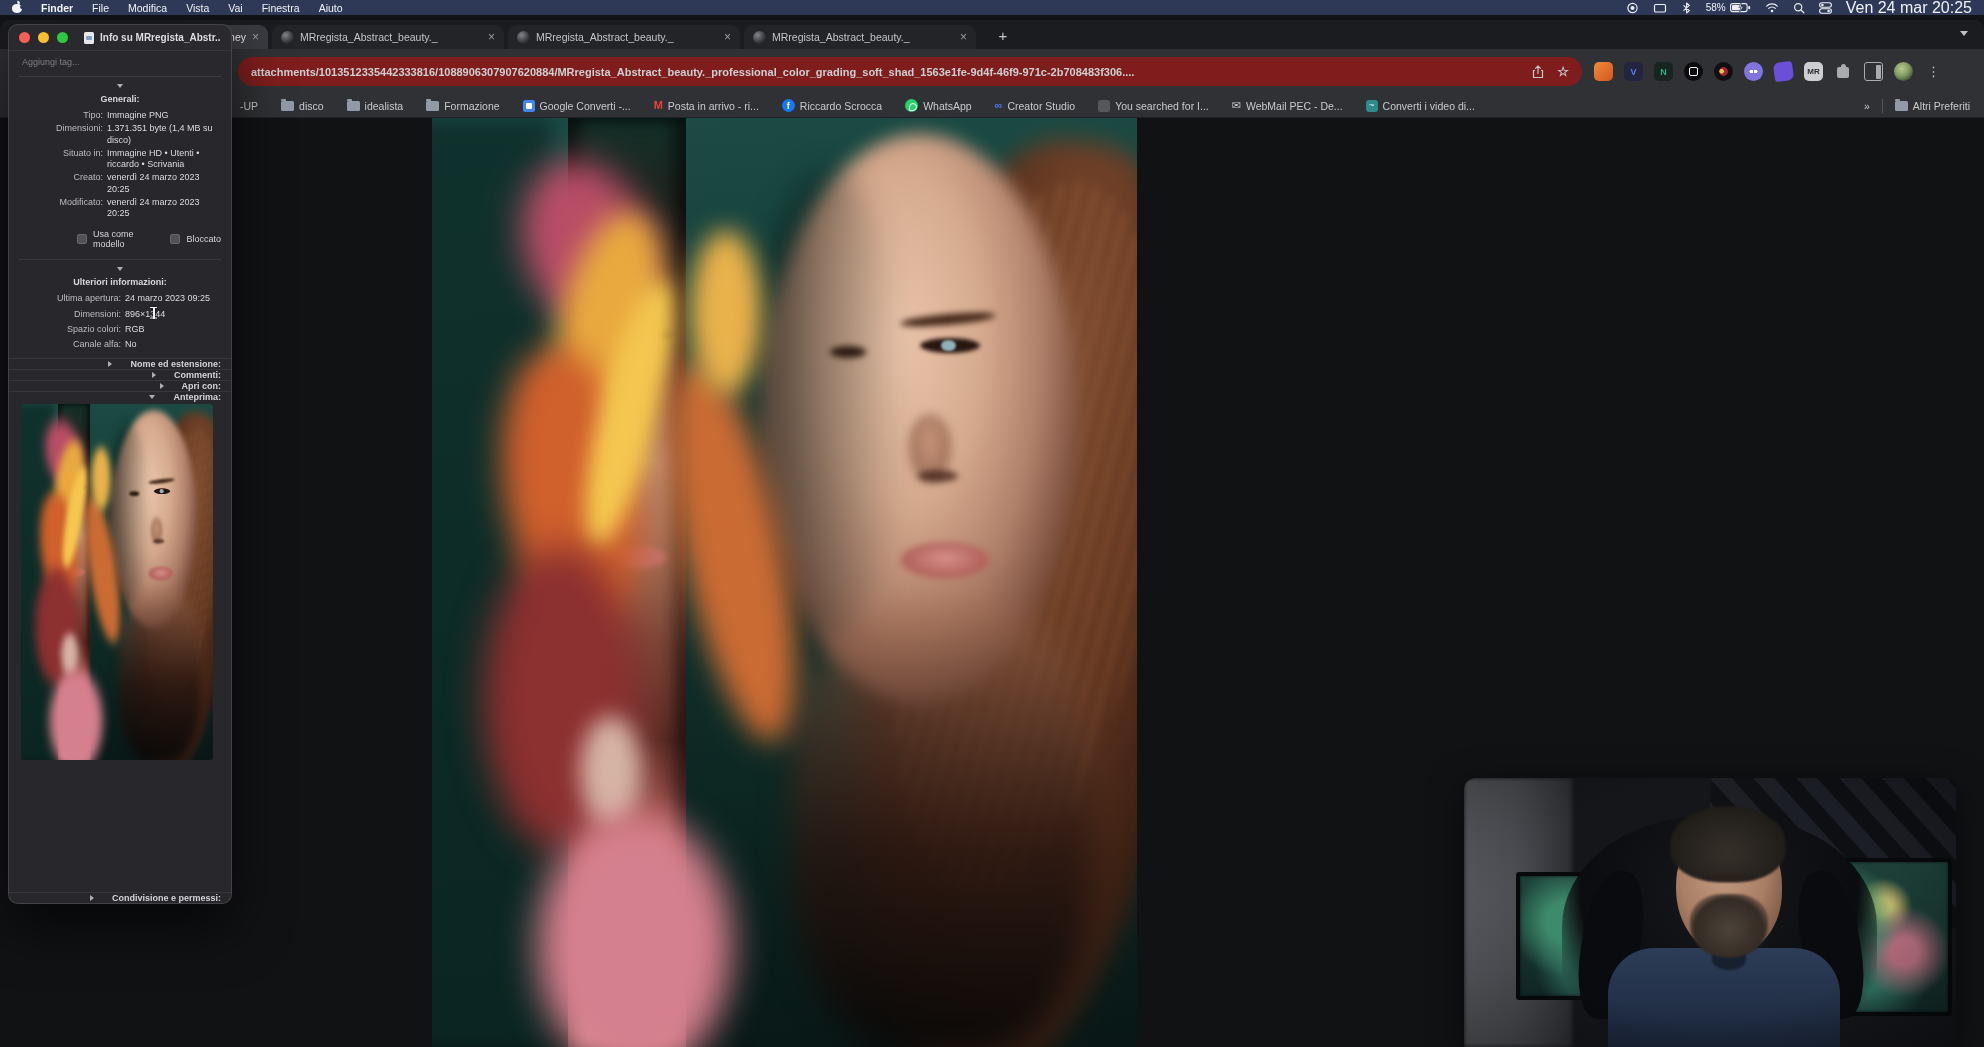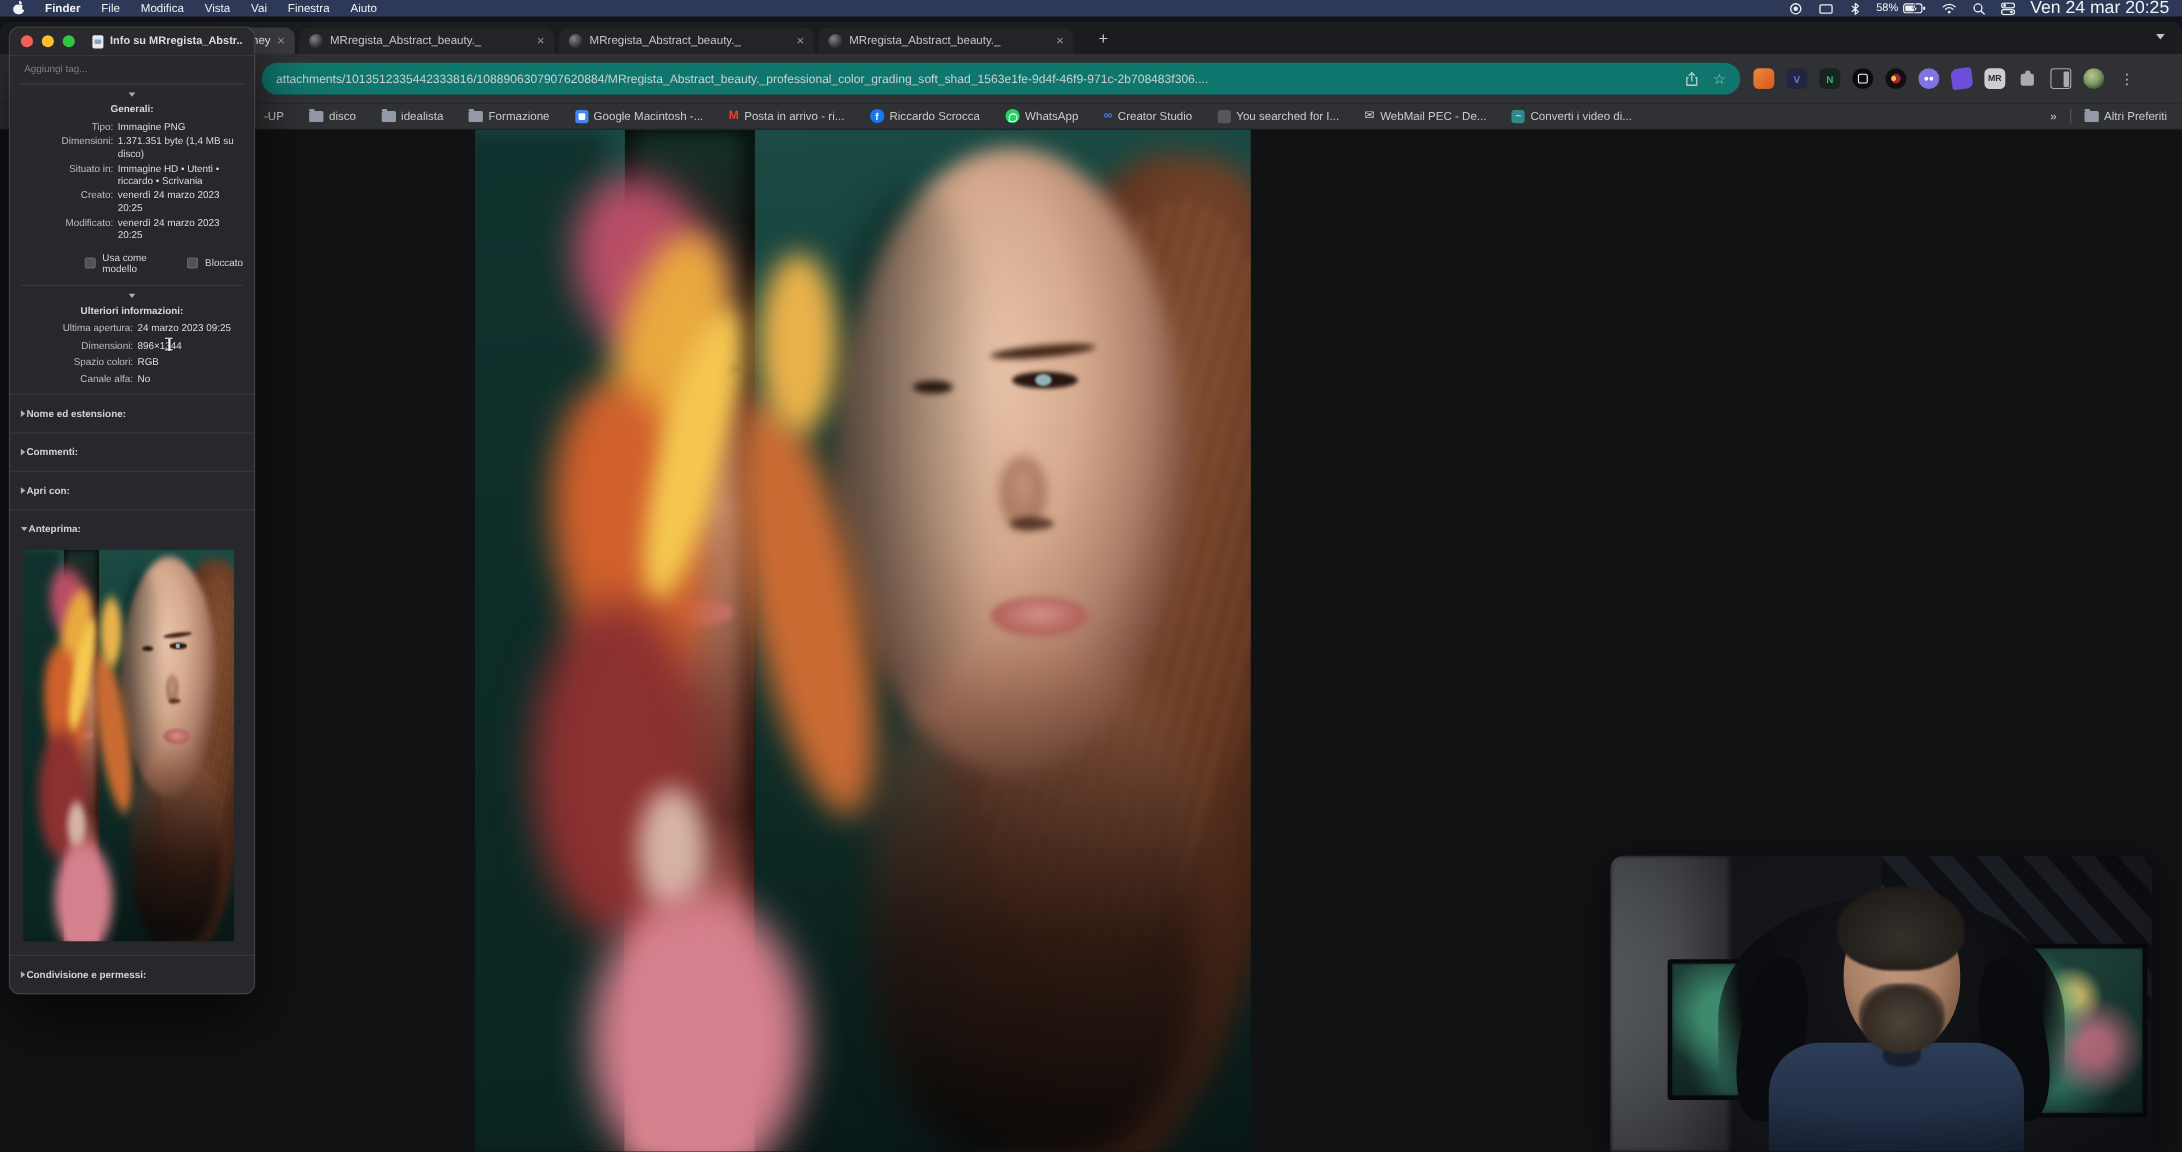--- a/index.html
+++ b/index.html
@@ -34,22 +34,22 @@
   .tab.inactive{background:#232428;}
   .tab-label{overflow:hidden;white-space:nowrap;}
   .tab-close{font-size:12px;color:#9a9ca2;line-height:1;flex:0 0 auto;}
   .fav{width:13px;height:13px;border-radius:50%;flex:0 0 auto;
     background:radial-gradient(circle at 35% 32%,#84868c 0%,#54565c 35%,#24252a 75%);}
   .newtab{position:absolute;left:992px;top:4px;width:22px;height:22px;display:flex;align-items:center;justify-content:center;
     font-size:15px;color:#c7c8cc;}
   .tab-chevron{position:absolute;right:16px;top:11px;width:0;height:0;
     border-left:4.5px solid transparent;border-right:4.5px solid transparent;border-top:5px solid #c0c1c6;}
   .toolbar{position:relative;height:45px;background:#303134;}
-  .addr{position:absolute;left:238px;top:8px;width:1344px;height:29px;background:#0f766e;border-radius:15px;
-    display:flex;align-items:center;padding:0 13px;gap:13px;}
+  .addr{position:absolute;left:238px;top:8px;width:1344px;height:29px;background:#7f1d1d;border-radius:15px;
+    display:flex;align-items:center;padding:0 13px;gap:13px;font-weight:bold;}
   .addr-url{flex:1;font-size:11px;color:#cdcfd3;white-space:nowrap;overflow:hidden;}
   .addr svg{flex:0 0 auto;display:block;}
   .exts{position:absolute;left:1594px;top:13px;display:flex;gap:11px;align-items:center;}
   .ext{width:19px;height:19px;border-radius:5px;position:relative;display:flex;align-items:center;justify-content:center;
     font-size:9px;font-weight:bold;color:#fff;}
   .ext-orange{background:linear-gradient(135deg,#f08a3c,#d4561f);}
   .ext-bluev{background:#23253f;color:#5a7cf0;}
   .ext-greenn{background:#17241f;color:#35b07a;}
   .ext-blackc{background:#0c0c0e;border-radius:50%;}
   .ext-blackc::after{content:"";width:7px;height:7px;border:1.5px solid #fff;border-radius:2px;}
@@ -159,22 +159,22 @@
   .tri-down{width:0;height:0;border-left:3.5px solid transparent;border-right:3.5px solid transparent;border-top:4.5px solid #aeafb5;flex:0 0 auto;}
   .tri-right{width:0;height:0;border-top:3.5px solid transparent;border-bottom:3.5px solid transparent;border-left:4.5px solid #aeafb5;flex:0 0 auto;}
   .kv{display:grid;grid-template-columns:84px 1fr;column-gap:4px;row-gap:2px;line-height:1.25;}
   .kv .k{text-align:right;color:#bcbcc2;}
   .kv .v{color:#dcdcdf;}
   .kv2{grid-template-columns:102px 1fr;row-gap:4px;}
   .chk-rows{margin:10px 0 2px 58px;display:flex;flex-direction:row;gap:7px;}
   .chk{display:flex;align-items:center;gap:6px;}
   .chk-box{width:10px;height:10px;border-radius:2px;background:#515157;border:1px solid #67676d;flex:0 0 auto;}
   .hr{height:1px;background:rgba(255,255,255,.09);margin:8px 10px 0;flex:0 0 auto;}
-  .collapsed-row{display:flex;align-items:center;gap:1px;font-weight:bold;color:#d4d4d8;
-    padding:12px 10px;border-top:1px solid rgba(255,255,255,.07);flex:0 0 auto;}
+  .collapsed-row{display:flex;align-items:center;gap:18px;font-weight:bold;color:#d4d4d8;
+    padding:0 10px;border-top:1px solid rgba(255,255,255,.07);flex:0 0 auto;justify-content:flex-end;}
   .preview-wrap{margin:2px 12px 0;flex:0 0 auto;}
   .thumb{width:192px;height:356px;border-radius:3px;overflow:hidden;position:relative;background:#11312c;}
   .thumb-scale{position:absolute;left:0;top:0;width:705px;height:929px;transform:scale(0.2723,0.3832);transform-origin:0 0;}
   .info-bottom{margin-top:auto;flex:0 0 auto;}
   .ibeam{position:absolute;left:24px;top:-2px;width:9px;height:13px;pointer-events:none;
     filter:drop-shadow(0 0 1px rgba(0,0,0,.8));}
   .ibeam::before{content:"";position:absolute;left:4px;top:1px;width:1.5px;height:11px;background:#f2f2f4;}
   .ibeam::after{content:"";position:absolute;left:1px;top:0;width:7px;height:1.5px;background:#f2f2f4;box-shadow:0 10.5px 0 #f2f2f4;}
   .v-rel{position:relative;}
 
@@ -345,21 +345,21 @@
     <div class="bm">
       <span class="ic-folder"></span>
       <span>idealista</span>
     </div>
     <div class="bm">
       <span class="ic-folder"></span>
       <span>Formazione</span>
     </div>
     <div class="bm">
       <span class="ic-gcal"></span>
-      <span>Google Macintosh -...</span>
+      <span>Google Converti -...</span>
     </div>
     <div class="bm">
       <span class="ic-gmail">M</span>
       <span>Posta in arrivo - ri...</span>
     </div>
     <div class="bm">
       <span class="ic-fb">f</span>
       <span>Riccardo Scrocca</span>
     </div>
     <div class="bm">

